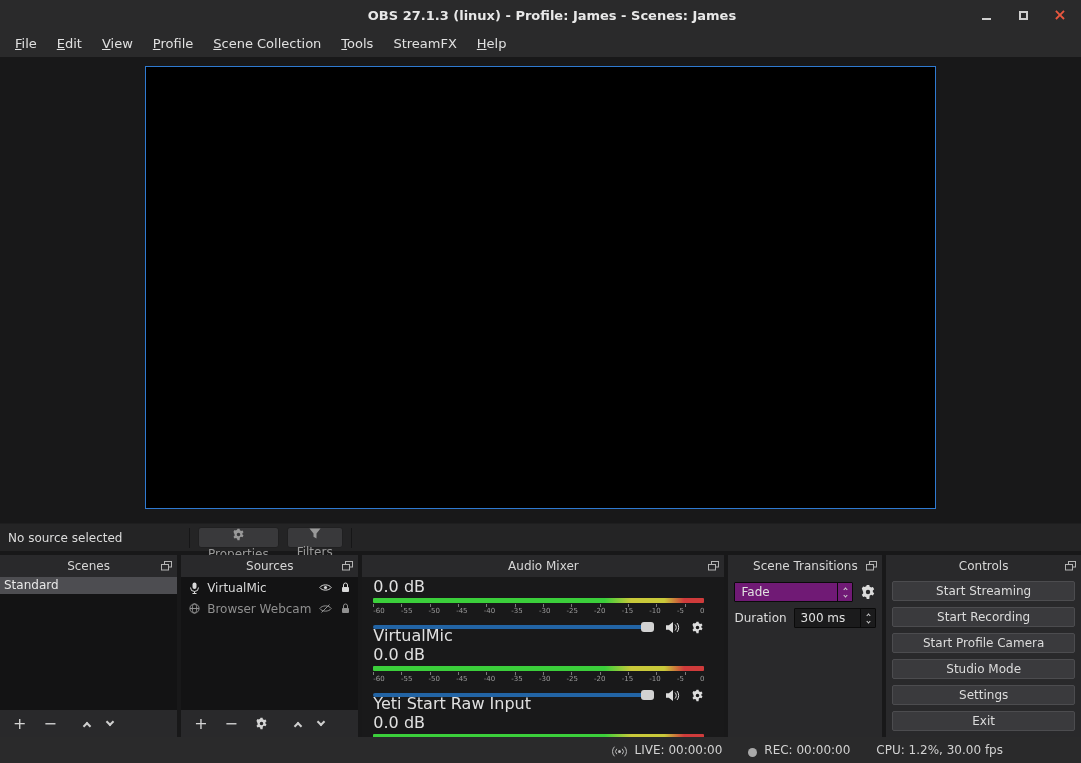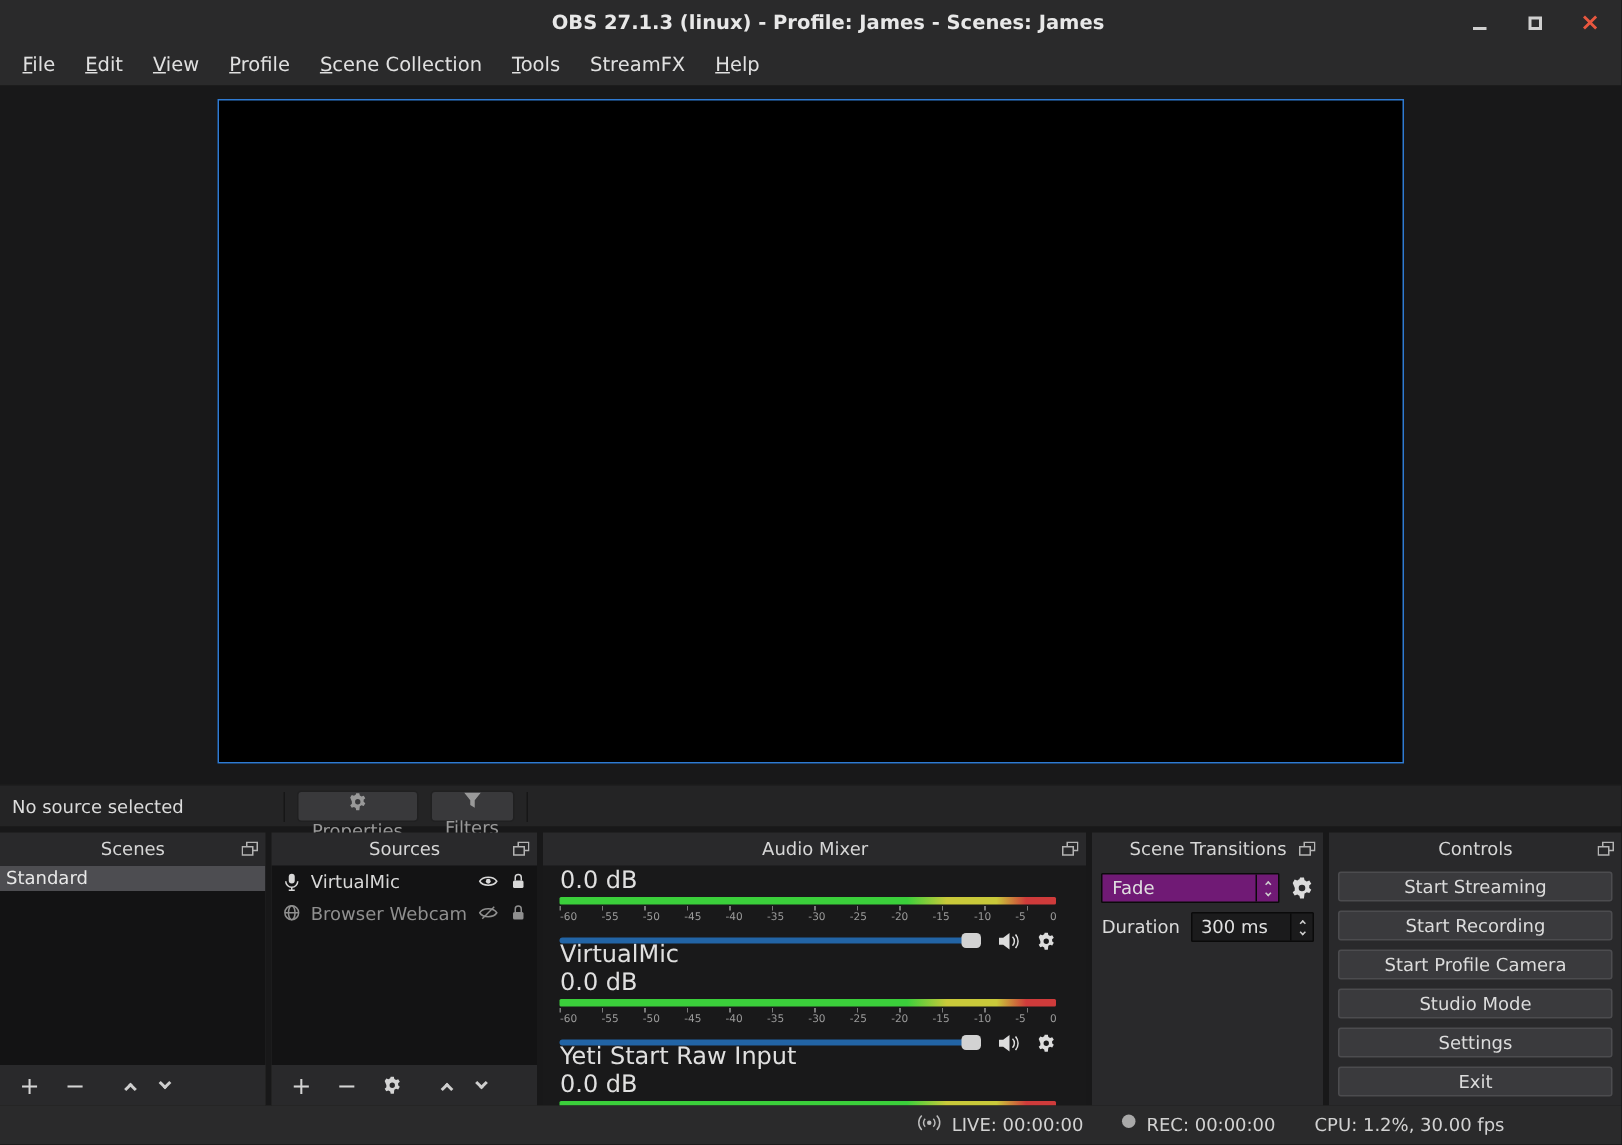--- a/index.html
+++ b/index.html
@@ -122,21 +122,21 @@
   .spin-text { flex:1; padding-left:6px; color:#e0e0e0; }
 
   
   .controls-body { flex:1; padding:4px 6px; display:flex; flex-direction:column; gap:6px; }
   .ctl-btn { height:20px; background:#3a3a3d; border:1px solid #4c4c4f; border-radius:2px;
     display:flex; align-items:center; justify-content:center; font-size:12px; color:#dcdcdc; }
 
   
   .statusbar { height:26px; background:#2a2a2b; display:flex; align-items:center;
     justify-content:flex-end; gap:26px; padding-right:78px; color:#d2d2d2; }
-  .status-item { display:flex; align-items:flex-start; gap:7px; }
+  .status-item { display:flex; align-items:flex-end; gap:7px; }
   .rec-dot { width:9px; height:9px; border-radius:50%; background:#a9a9a9; }
 
   svg { display:block; }
 </style>
 </head>
 <body>
 
 <div class="titlebar">
   <span>OBS 27.1.3 (linux) - Profile: James - Scenes: James</span>
   <div class="winbtns">

